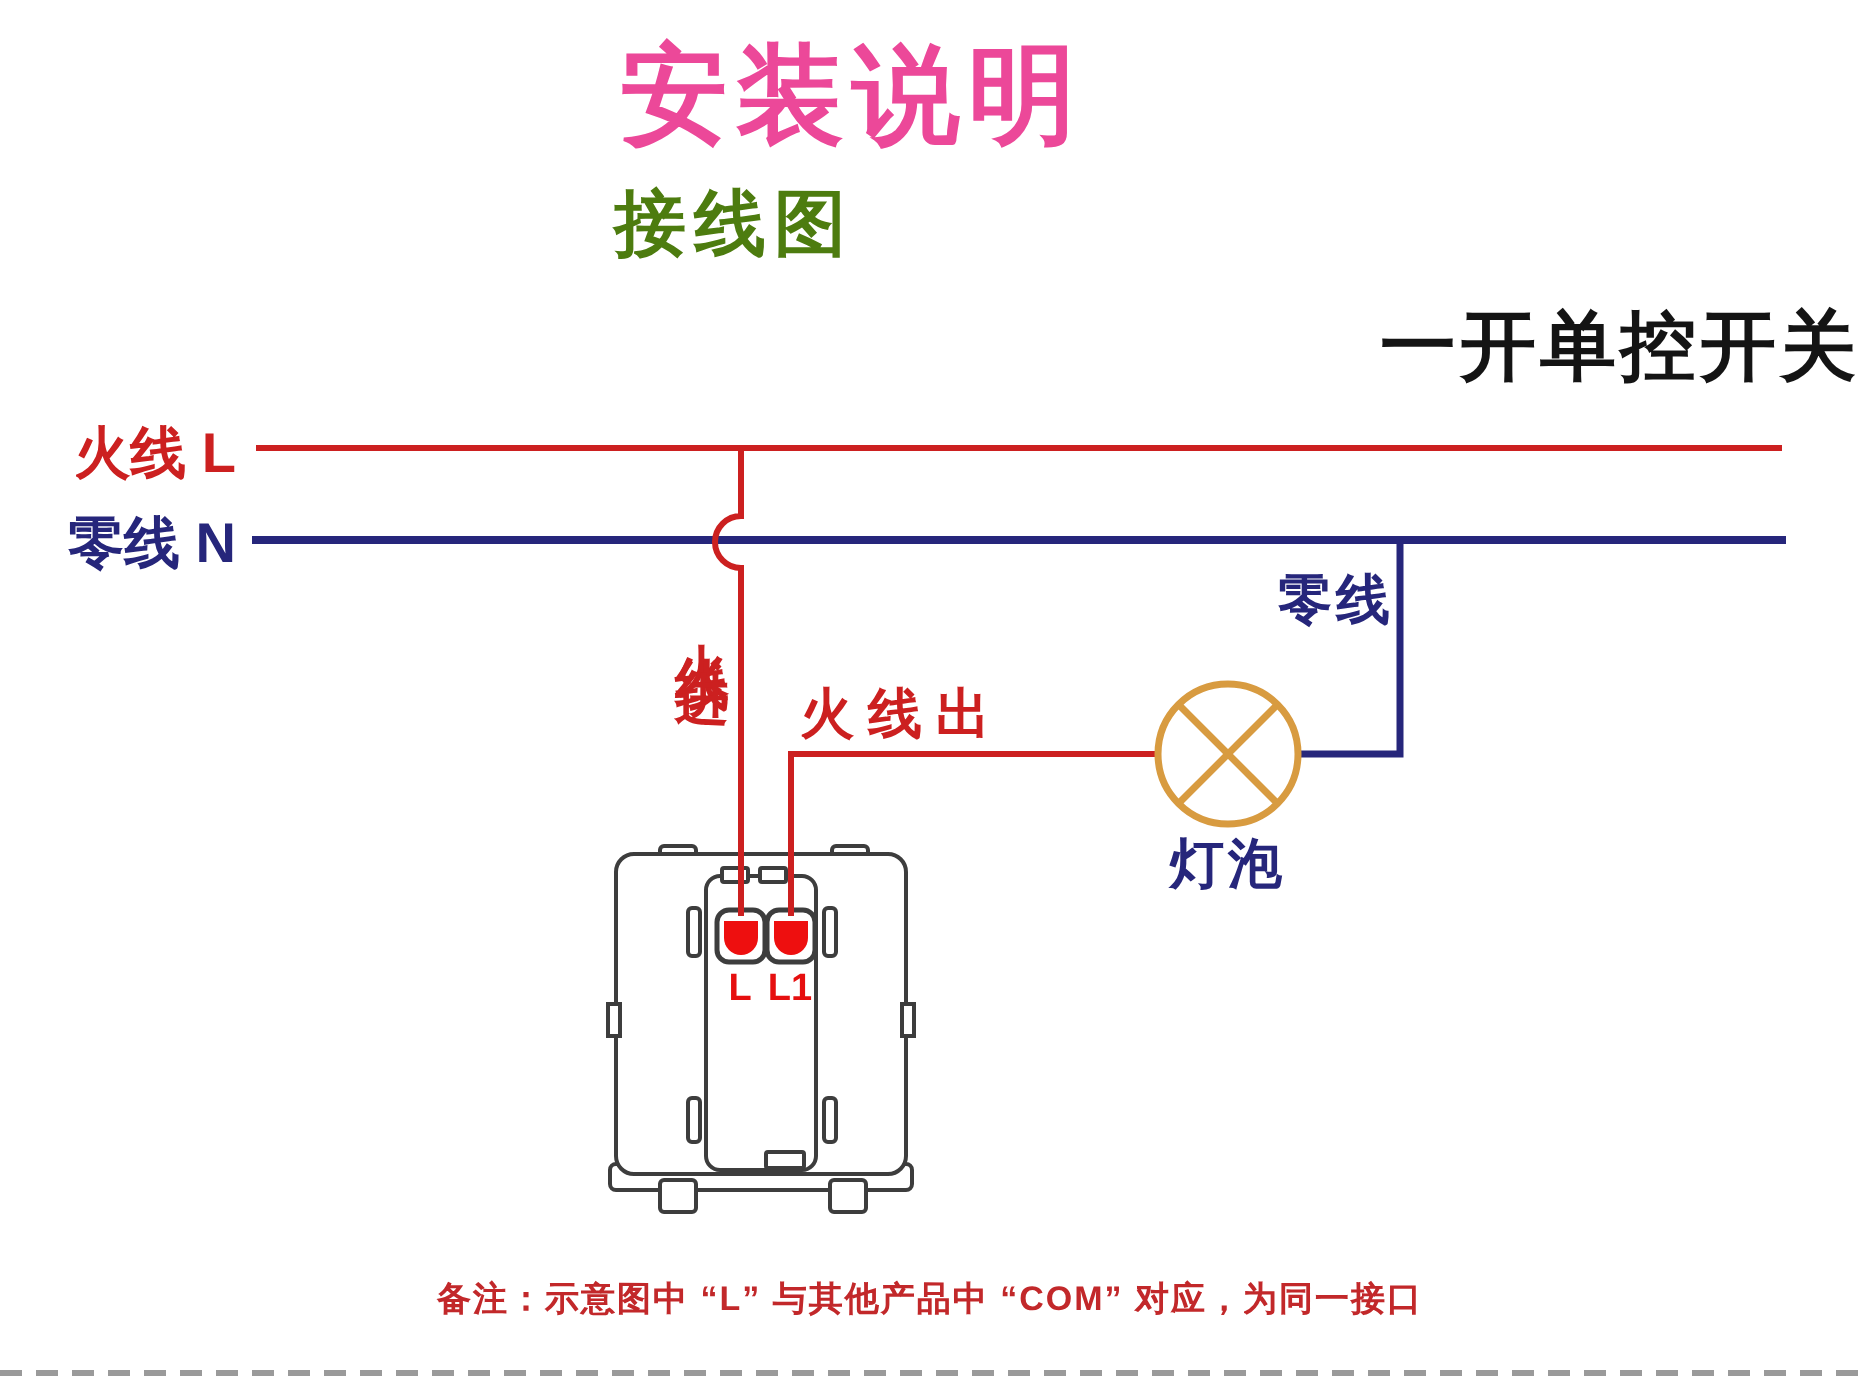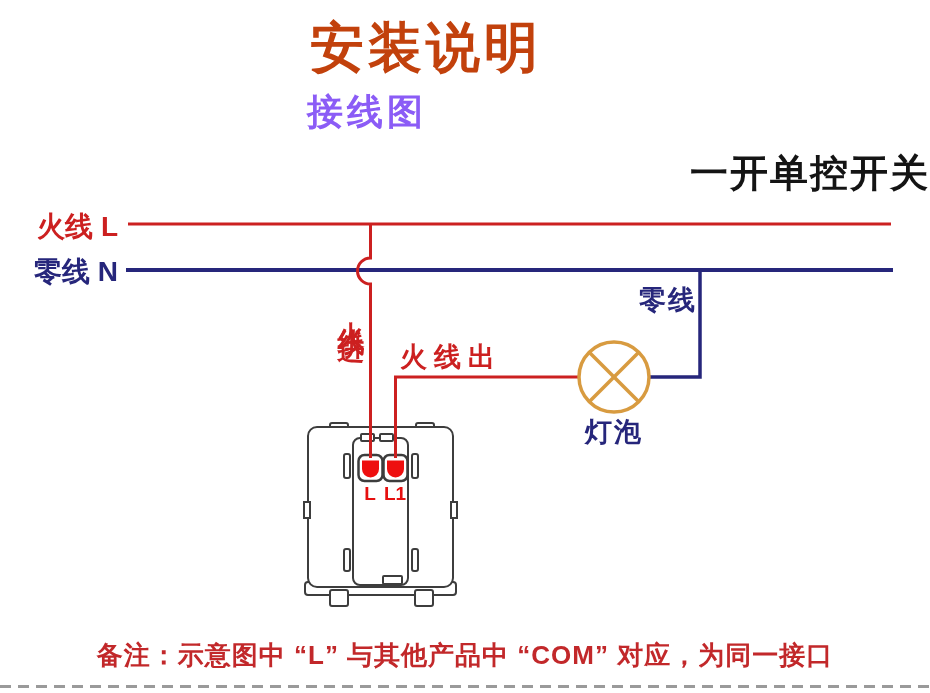--- a/index.html
+++ b/index.html
@@ -2,46 +2,46 @@
 <html><head>
 <meta charset="utf-8">
 <style>
   html,body{margin:0;padding:0;background:#fff;}
   .page{
     position:relative;width:930px;height:693px;background:#ffffff;
     font-family:"Liberation Sans","DejaVu Sans",sans-serif;overflow:hidden;
   }
   .page-title{
     position:absolute;top:12px;left:0;width:852px;text-align:center;
-    font-size:54px;font-weight:900;color:#c2410c;letter-spacing:4px;
+    font-size:54px;font-weight:900;color:#ec4899;letter-spacing:4px;
   }
   .subtitle{
     position:absolute;top:88px;left:0;width:734px;text-align:center;
-    font-size:36px;font-weight:900;color:#8b5cf6;letter-spacing:4px;
+    font-size:36px;font-weight:900;color:#4d7c0f;letter-spacing:4px;
   }
   .diagram-heading{
     position:absolute;top:148px;left:0;width:930px;text-align:right;
     font-size:38px;font-weight:900;color:#141414;letter-spacing:2px;
   }
   .svg-layer{position:absolute;top:0;left:0;}
   .svg-layer text{font-family:"Liberation Sans","DejaVu Sans",sans-serif;font-weight:bold;}
   .t-live{font-size:28px;fill:#cc2020;}
   .t-neutral{font-size:28px;fill:#26267b;}
   .t-liveout{font-size:27px;fill:#cc2020;letter-spacing:7px;}
   .t-lampneutral{font-size:27px;fill:#26267b;letter-spacing:2px;}
   .t-bulb{font-size:27px;fill:#26267b;letter-spacing:2px;}
   .t-term{font-size:19px;fill:#e60f0f;}
   .live-in-label{
     position:absolute;left:333px;top:300px;
     writing-mode:vertical-rl;text-orientation:upright;
     font-size:27px;font-weight:bold;color:#cc2020;letter-spacing:7px;
   }
   .note-text{
     position:absolute;top:638px;left:0;width:930px;text-align:center;
-    font-size:26px;font-weight:bold;color:#c2282a;letter-spacing:1px;
+    font-size:17px;font-weight:bold;color:#c2282a;letter-spacing:1px;
   }
   .bottom-dash{
     position:absolute;top:685px;left:0;width:930px;height:3px;
     background:repeating-linear-gradient(to right,#9a9a9a 0 11px,transparent 11px 18px);
   }
 </style>
 </head>
 <body>
 
 <div class="page">

